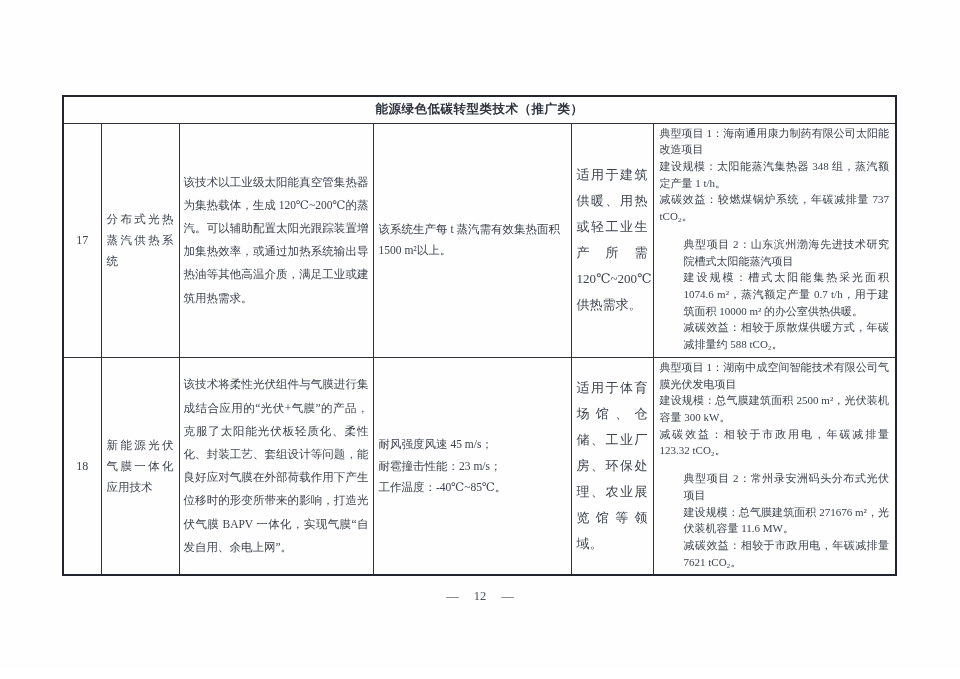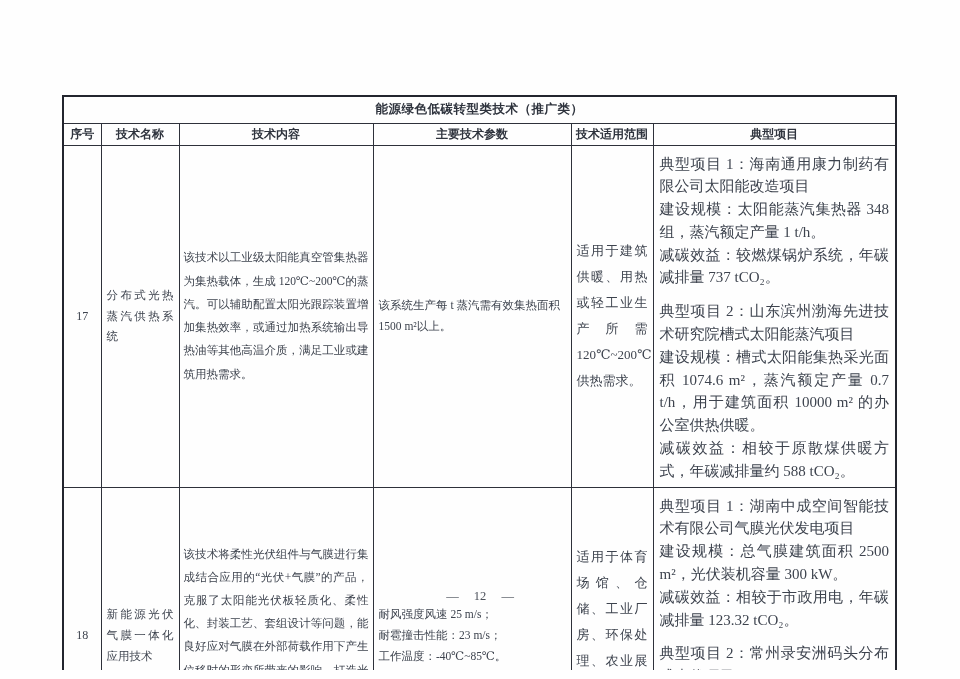--- a/index.html
+++ b/index.html
@@ -76,28 +76,28 @@
     text-align: left;
   }
   td.c-scope {
     padding: 0 5px;
     font-size: 13px;
     line-height: 2.0;
     vertical-align: middle;
     text-align: justify;
   }
   td.c-projects {
-    padding: 7px 6px 4px 6px;
-    font-size: 15px;
+    padding: 1px 6px 4px 6px;
+    font-size: 11px;
     line-height: 1.52;
     vertical-align: top;
     text-align: justify;
   }
   .project { white-space: pre-line; }
-  .project + .project { margin-top: 11px; }
+  .project + .project { margin-top: 11px; margin-left: 24px; }
   .footer {
     position: absolute;
     left: 0; right: 0;
     top: 589px;
     text-align: center;
     font-size: 12.5px;
     color: #4b505a;
     word-spacing: 12px;
   }
 </style>
@@ -114,28 +114,20 @@
       <col style="width:198px">
       <col style="width:82px">
       <col style="width:243px">
     </colgroup>
 
     <tbody>
         <tr>
       <td class="title-cell" colspan="6">能源绿色低碳转型类技术（推广类）</td>
     </tr>
 
-    <tr class="header-row">
-      <th>序号</th>
-      <th>技术名称</th>
-      <th>技术内容</th>
-      <th>主要技术参数</th>
-      <th>技术适用范围</th>
-      <th>典型项目</th>
-    </tr>
 
     <tr class="row-a">
       <td class="c-idx">17</td>
       <td class="c-name">分布式光热蒸汽供热系统</td>
       <td class="c-content">该技术以工业级太阳能真空管集热器为集热载体，生成 120℃~200℃的蒸汽。可以辅助配置太阳光跟踪装置增加集热效率，或通过加热系统输出导热油等其他高温介质，满足工业或建筑用热需求。</td>
       <td class="c-params">该系统生产每 t 蒸汽需有效集热面积 1500 m²以上。</td>
       <td class="c-scope">适用于建筑供暖、用热或轻工业生产所需120℃~200℃供热需求。</td>
       <td class="c-projects">
         <div class="project">典型项目 1：海南通用康力制药有限公司太阳能改造项目
 建设规模：太阳能蒸汽集热器 348 组，蒸汽额定产量 1 t/h。
@@ -143,21 +135,21 @@
         <div class="project">典型项目 2：山东滨州渤海先进技术研究院槽式太阳能蒸汽项目
 建设规模：槽式太阳能集热采光面积 1074.6 m²，蒸汽额定产量 0.7 t/h，用于建筑面积 10000 m² 的办公室供热供暖。
 减碳效益：相较于原散煤供暖方式，年碳减排量约 588 tCO₂。</div>
       </td>
     </tr>
 
     <tr class="row-b">
       <td class="c-idx">18</td>
       <td class="c-name">新能源光伏气膜一体化应用技术</td>
       <td class="c-content">该技术将柔性光伏组件与气膜进行集成结合应用的“光伏+气膜”的产品，克服了太阳能光伏板轻质化、柔性化、封装工艺、套组设计等问题，能良好应对气膜在外部荷载作用下产生位移时的形变所带来的影响，打造光伏气膜 BAPV 一体化，实现气膜“自发自用、余电上网”。</td>
-      <td class="c-params">耐风强度风速 25 m/s；
+      <td class="c-params">耐风强度风速 45 m/s；
 耐雹撞击性能：23 m/s；
 工作温度：-40℃~85℃。</td>
       <td class="c-scope">适用于体育场馆、仓储、工业厂房、环保处理、农业展览馆等领域。</td>
       <td class="c-projects">
         <div class="project">典型项目 1：湖南中成空间智能技术有限公司气膜光伏发电项目
 建设规模：总气膜建筑面积 2500 m²，光伏装机容量 300 kW。
 减碳效益：相较于市政用电，年碳减排量 123.32 tCO₂。</div>
         <div class="project">典型项目 2：常州录安洲码头分布式光伏项目
 建设规模：总气膜建筑面积 271676 m²，光伏装机容量 11.6 MW。
 减碳效益：相较于市政用电，年碳减排量 7621 tCO₂。</div>

